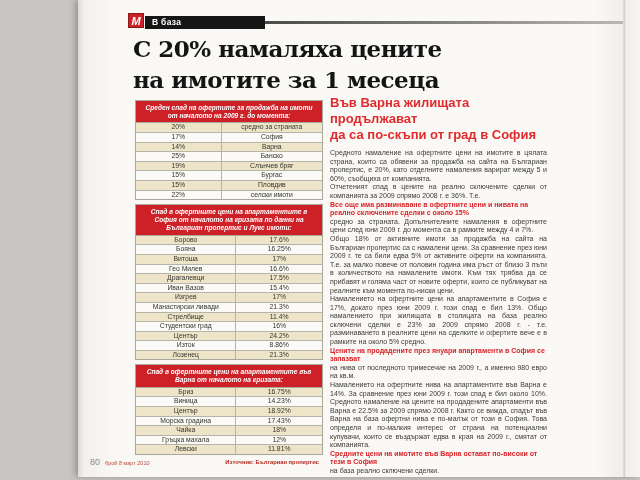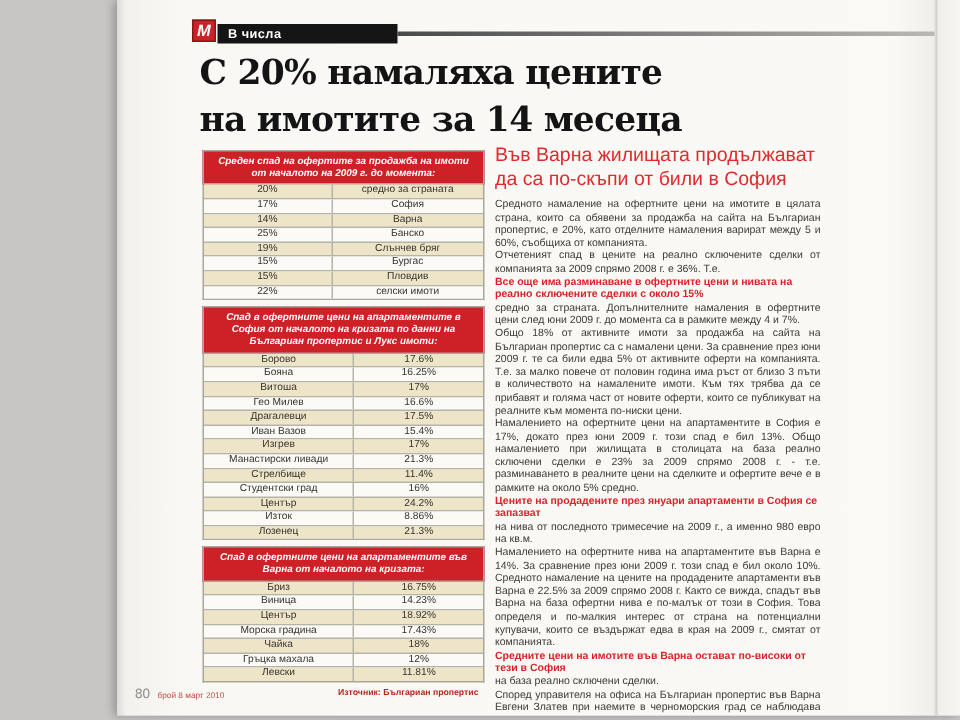--- a/index.html
+++ b/index.html
@@ -59,46 +59,46 @@
   .c-first{border-right:1px solid #b5b4a8;}
   .t-vl .c-first{width:46%;} .t-vl .c-last{width:54%;}
   .t-lv .c-first{width:54%;} .t-lv .c-last{width:46%;}
   .source{
     text-align:right;font-size:5.8px;font-weight:bold;color:#b2281f;
     margin-top:2px;padding-right:2px;
   }
   
   .right-col{position:absolute;left:252px;top:95px;width:217px;}
   .subhead{
-    color:#e02b2e;font-weight:normal;font-size:13px;line-height:16px;margin-bottom:6px;
+    color:#e02b2e;font-weight:bold;font-size:13px;line-height:16px;margin-bottom:6px;
   }
   .article{max-height:345px;overflow:hidden;}
   .para{
     font-size:7px;line-height:8.6px;color:#3c3b37;text-align:justify;margin:0;
   }
   .para.red{color:#d8232a;font-weight:bold;text-align:left;}
   
   .footer{position:absolute;left:12px;top:457px;display:flex;align-items:baseline;gap:5px;}
   .pagenum{font-size:9px;color:#8b8b86;}
   .issue{font-size:5.5px;color:#c04a42;}
 </style>
 </head>
 <body>
 
 <div class="page">
 
   <div class="masthead">
     <div class="logo">M</div>
-    <div class="tagbar">В числа</div>
+    <div class="tagbar">В база</div>
     <div class="tagline"></div>
   </div>
 
   <div class="headline">
     <div>С 20% намаляха цените</div>
-    <div>на имотите за 14 месеца</div>
+    <div>на имотите за 1 месеца</div>
   </div>
 
   <div class="left-col">
 
     <div class="tbl t-vl">
       <div class="tbl-header">Среден спад на офертите за продажба на имоти от началото на 2009 г. до момента:</div>
       <div>
   <div class="trow">
     <span class="cell c-first">20%</span>
     <span class="cell c-last">средно за страната</span>
@@ -250,21 +250,21 @@
   </div>
 </div>
     </div>
 
     <div class="source">Източник: Българиан пропертис</div>
   </div>
 
   <div class="right-col">
     <div class="subhead">
       <div>Във Варна жилищата продължават</div>
-      <div>да са по-скъпи от били в София</div>
+      <div>да са по-скъпи от град в София</div>
     </div>
     <div class="article">
   <p class="para normal">Средното намаление на офертните цени на имотите в цялата страна, които са обявени за продажба на сайта на Българиан пропертис, е 20%, като отделните намаления варират между 5 и 60%, съобщиха от компанията.</p>
 
   <p class="para normal">Отчетеният спад в цените на реално сключените сделки от компанията за 2009 спрямо 2008 г. е 36%. Т.е.</p>
 
   <p class="para red">Все още има разминаване в офертните цени и нивата на реално сключените сделки с около 15%</p>
 
   <p class="para normal">средно за страната. Допълнителните намаления в офертните цени след юни 2009 г. до момента са в рамките между 4 и 7%.</p>
 

